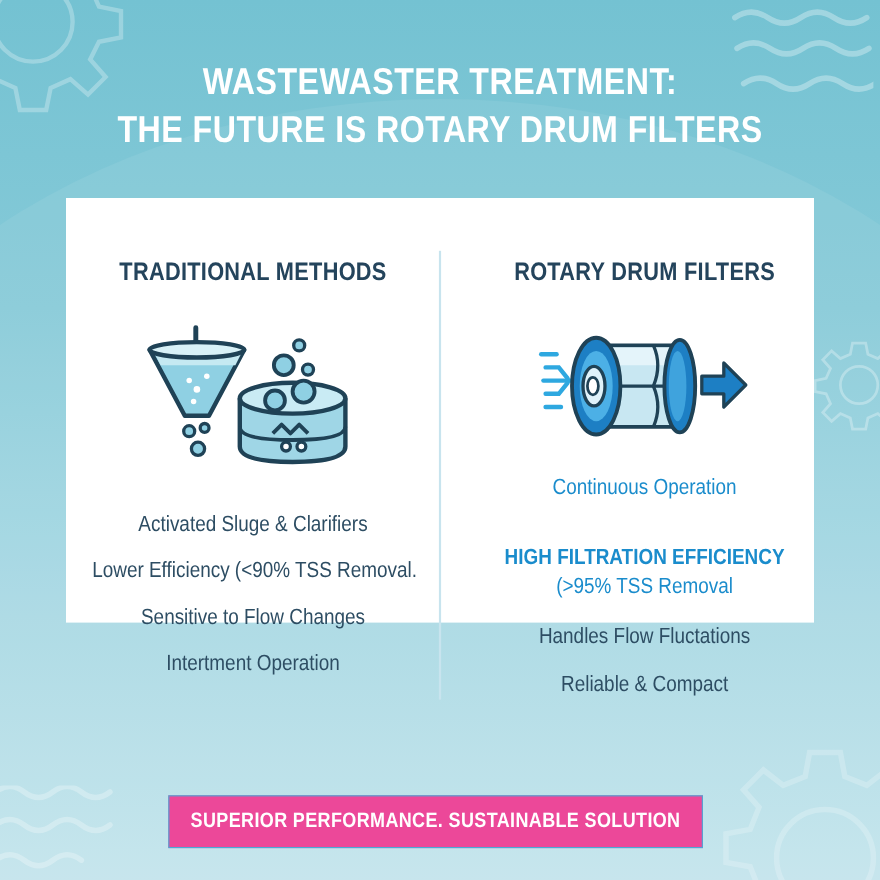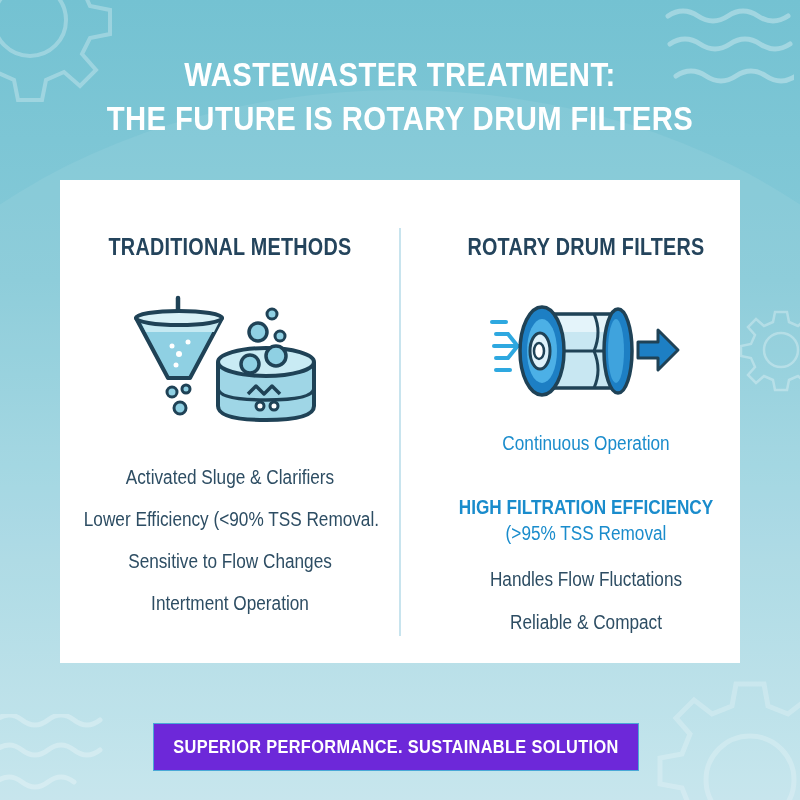--- a/index.html
+++ b/index.html
@@ -20,21 +20,21 @@
       text-align: center; color: #ffffff;
       font-family: "Liberation Sans", sans-serif;
       font-weight: bold;
       font-size: 34px; line-height: 44px;
       letter-spacing: 0.5px;
       transform: scaleX(0.86);
       transform-origin: center;
     }
     .title div { white-space: nowrap; }
     .card {
-      position: absolute; left: 60px; top: 180px; width: 680px; height: 483px;
+      position: absolute; left: 60px; top: 180px; width: 680px; height: 386px;
       background: #ffffff;
     }
     .divider {
       position: absolute; left: 339px; top: 48px; width: 2px; height: 408px;
       background: #c8e4ee;
     }
     .col { position: absolute; top: 0; width: 340px; height: 100%; }
     .col.left { left: 0; }
     .col.right { left: 356px; }
     .col-title {
@@ -48,21 +48,21 @@
     .item {
       position: absolute; left: 0; width: 100%;
       text-align: center; color: #2d4d63;
       font-size: 20px; white-space: nowrap;
       transform: scaleX(0.86); transform-origin: center;
     }
     .item.accent { color: #1a8ccc; }
     .item.accent-strong { color: #1a8ccc; font-weight: bold; }
     .banner {
       position: absolute; left: 153px; top: 723px; width: 486px; height: 48px;
-      background: #6d28d9;
+      background: #ec4899;
       border: 1px solid #4aa9d7;
       display: flex; align-items: center; justify-content: center;
     }
     .banner span {
       color: #ffffff; font-weight: bold; font-size: 19px; letter-spacing: 0.4px;
       transform: scaleX(0.86); display: inline-block; white-space: nowrap;
     }
   </style>
 </head>
 <body>

